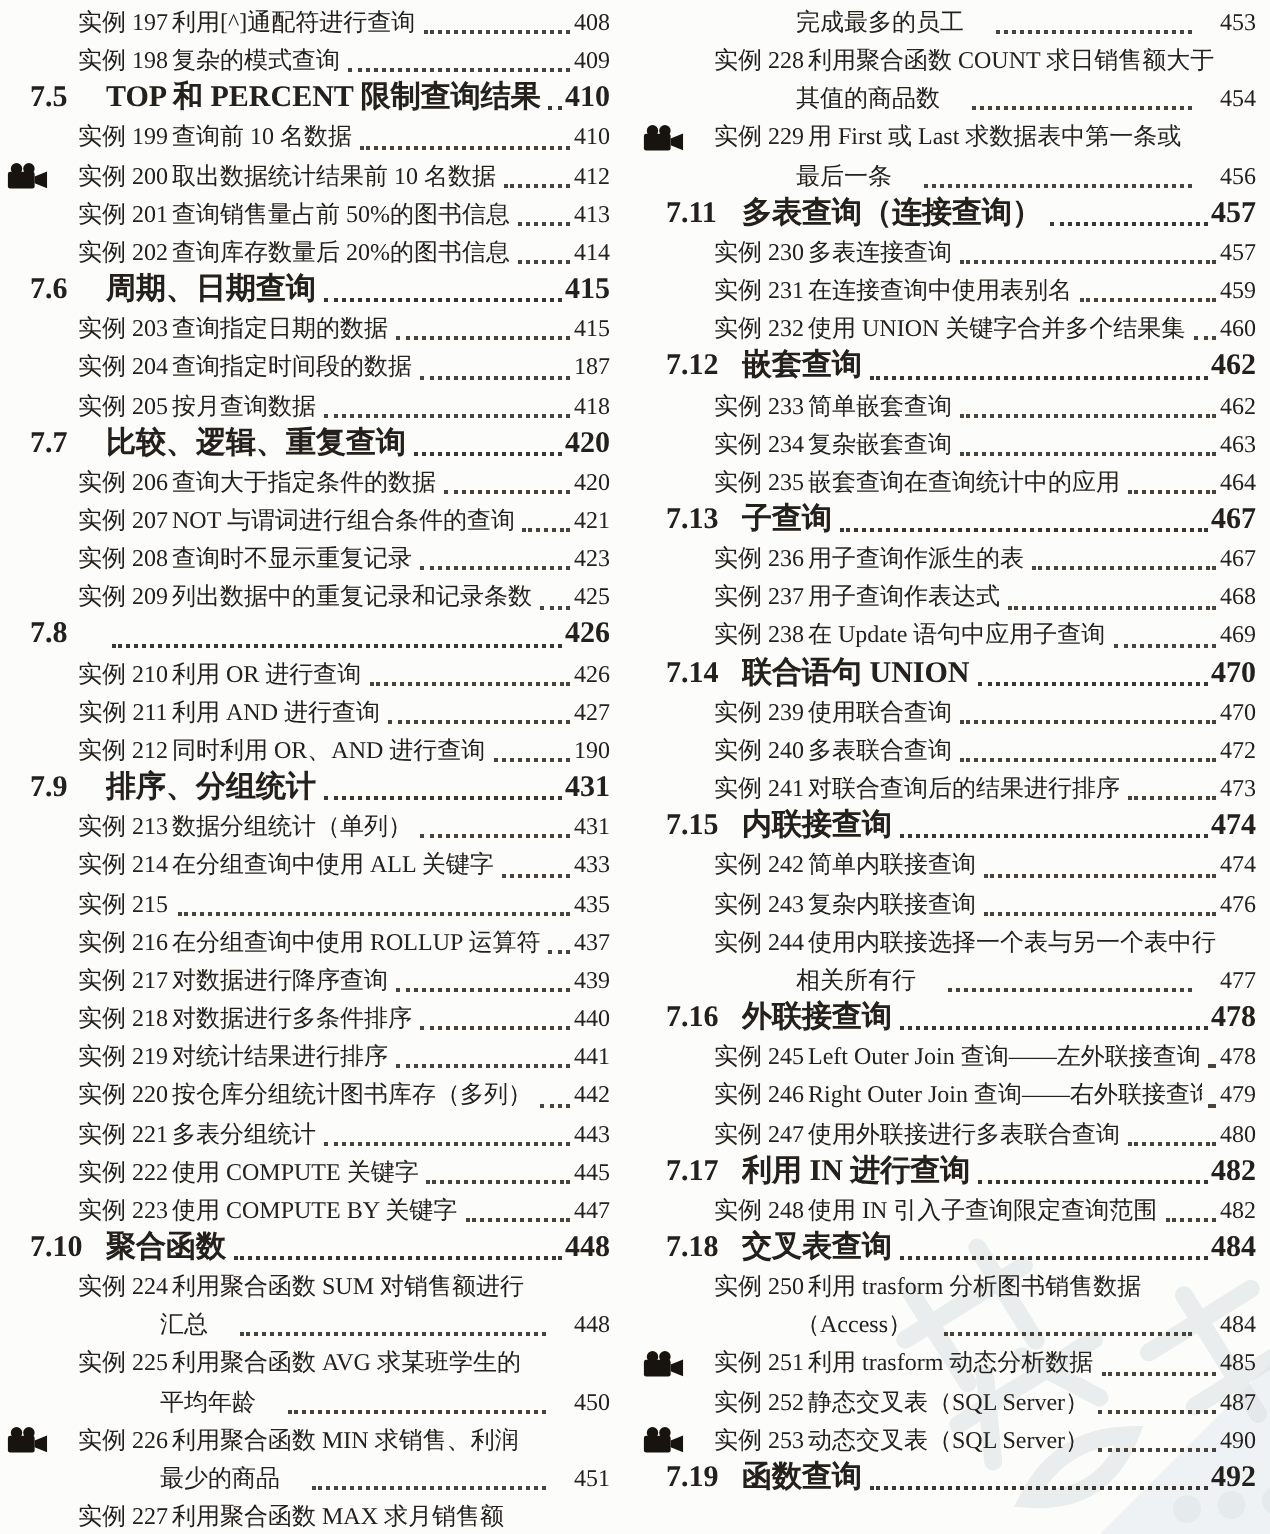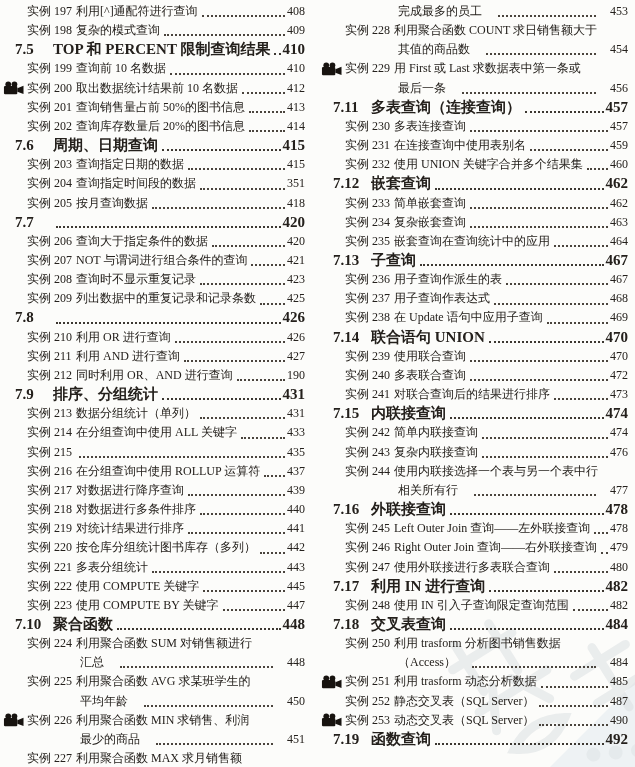--- a/index.html
+++ b/index.html
@@ -13,21 +13,21 @@
   }
   .cols{position:relative;display:flex;padding-top:2px;z-index:2;}
   .col{box-sizing:border-box;overflow:hidden;}
   .col-left{width:318px;padding-right:13px;}
   .col-right{width:317px;padding-right:7px;}
   .row{
     height:19.17px;line-height:19.17px;
     display:flex;align-items:flex-end;
     white-space:nowrap;position:relative;
   }
-  .row.ex{padding-left:27px;font-size:12px;}
+  .row.ex{padding-left:37px;font-size:12px;text-align:center;}
   .row.wrap{padding-left:80px;font-size:12px;gap:12px;}
   .row.sec{padding-left:15px;font-size:15px;font-weight:bold;}
   .lbl{flex:none;width:49px;}
   .sec .lbl{width:38px;font-family:Liberation Serif, serif;}
   .ttl{flex:0 1 auto;overflow:hidden;padding-right:1px;}
   .leader{
     flex:1 1 auto;min-width:4px;
     border-bottom:2px dotted #4a443d;
     margin:0 2px 4px 3px;
   }
@@ -129,30 +129,31 @@
         <div class="row ex">
           <span class="lbl">实例 203</span>
           <span class="ttl">查询指定日期的数据</span>
           <span class="leader"></span>
           <span class="pg">415</span>
         </div>
         <div class="row ex">
           <span class="lbl">实例 204</span>
           <span class="ttl">查询指定时间段的数据</span>
           <span class="leader"></span>
-          <span class="pg">351</span>
+          <span class="pg">187</span>
         </div>
         <div class="row ex">
           <span class="lbl">实例 205</span>
           <span class="ttl">按月查询数据</span>
           <span class="leader"></span>
           <span class="pg">418</span>
         </div>
         <div class="row sec">
           <span class="lbl">7.7</span>
+          <span class="ttl">比较、逻辑、重复查询</span>
           <span class="leader"></span>
           <span class="pg">420</span>
         </div>
         <div class="row ex">
           <span class="lbl">实例 206</span>
           <span class="ttl">查询大于指定条件的数据</span>
           <span class="leader"></span>
           <span class="pg">420</span>
         </div>
         <div class="row ex">

